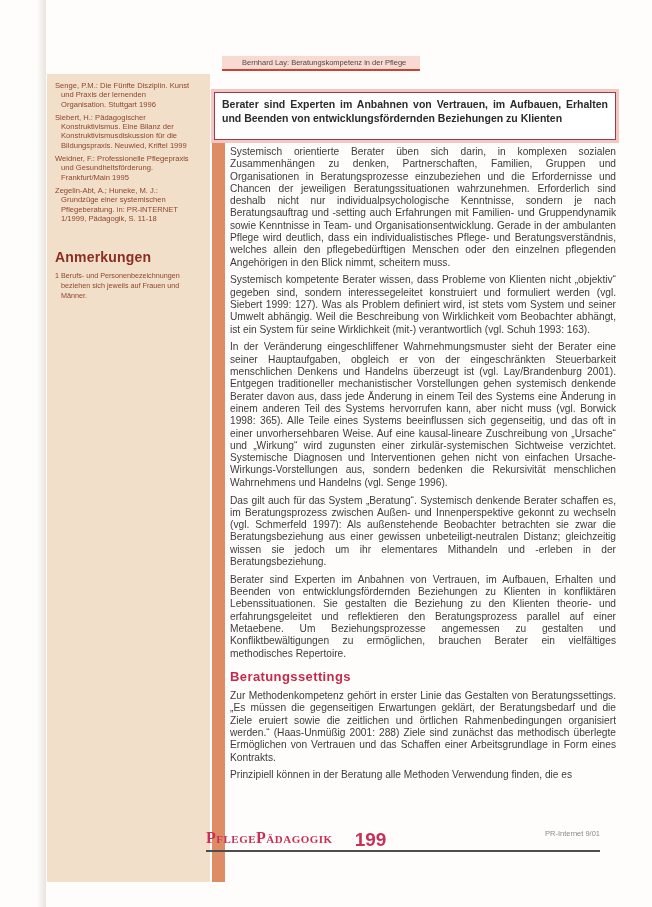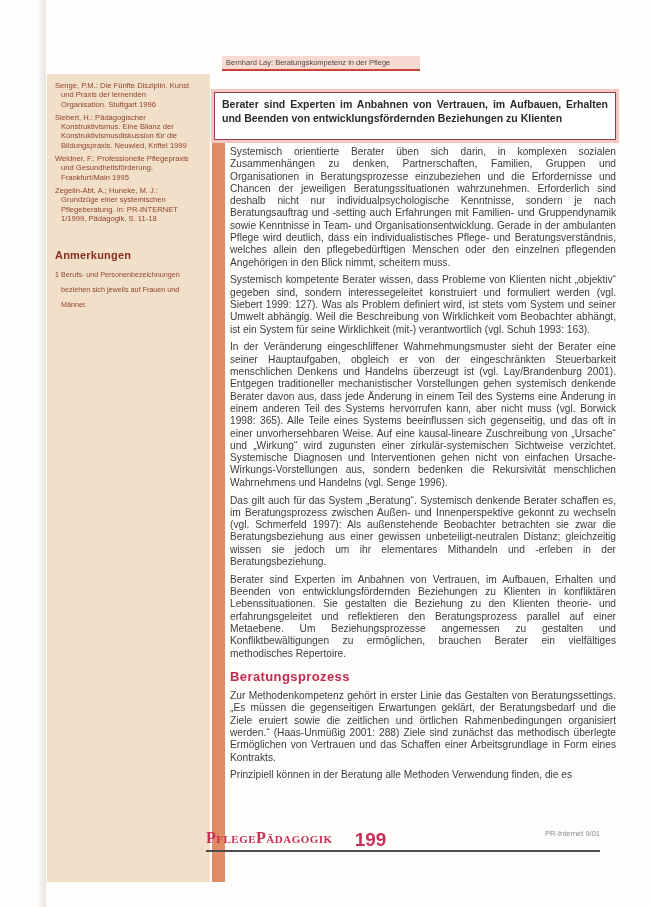--- a/index.html
+++ b/index.html
@@ -9,37 +9,37 @@
   }
   .edge-shadow{
     position:absolute;left:36px;top:0;width:10px;height:907px;
     background:linear-gradient(to right,#ffffff,#e9e4dd);
   }
   
   .running-head{
     position:absolute;left:222px;top:56px;width:198px;height:15px;
     background:#f9dad2;border-bottom:2px solid #c94436;
     font-size:7.5px;line-height:14px;color:#4a4a4a;
-    padding-left:4px;box-sizing:border-box;white-space:nowrap;overflow:hidden;
+    padding-left:20px;box-sizing:border-box;white-space:nowrap;overflow:hidden;
   }
   
   .sidebar{
     position:absolute;left:47px;top:74px;width:163px;height:808px;
     background:#f2dfc9;box-sizing:border-box;padding:7px 18px 12px 8px;
   }
   .ref{
     margin:0 0 4px 0;font-size:7.6px;line-height:9.3px;color:#8e452c;
     text-indent:-6px;padding-left:6px;
   }
   .notes-heading{
-    margin:26px 0 6px 0;font-size:11px;color:#8a2d22;font-weight:bold;
+    margin:26px 0 6px 0;font-size:14px;color:#8a2d22;font-weight:bold;
     letter-spacing:.2px;
   }
   .note{
-    margin:0 0 4px 0;font-size:7.2px;line-height:15px;color:#8e452c;
+    margin:0 0 4px 0;font-size:7.2px;line-height:10px;color:#8e452c;
     text-indent:-6px;padding-left:6px;
   }
   
   .strip{
     position:absolute;left:212px;top:89px;width:13px;height:793px;
     background:#dd8c66;
   }
   
   .quote-box{
     position:absolute;left:214px;top:92px;width:402px;height:48px;
@@ -103,21 +103,21 @@
   <div class="strip"></div>
 
   <div class="quote-box">Berater sind Experten im Anbahnen von Vertrauen, im Aufbauen, Erhalten und Beenden von entwicklungsfördernden Beziehungen zu Klienten</div>
 
   <main class="main">
     <p>Systemisch orientierte Berater üben sich darin, in komplexen sozialen Zusammenhängen zu denken, Partnerschaften, Familien, Gruppen und Organisationen in Beratungsprozesse einzubeziehen und die Erfordernisse und Chancen der jeweiligen Beratungssituationen wahrzunehmen. Erforderlich sind deshalb nicht nur individualpsychologische Kenntnisse, sondern je nach Beratungsauftrag und -setting auch Erfahrungen mit Familien- und Gruppendynamik sowie Kenntnisse in Team- und Organisationsentwicklung. Gerade in der ambulanten Pflege wird deutlich, dass ein individualistisches Pflege- und Beratungsverständnis, welches allein den pflegebedürftigen Menschen oder den einzelnen pflegenden Angehörigen in den Blick nimmt, scheitern muss.</p>
     <p>Systemisch kompetente Berater wissen, dass Probleme von Klienten nicht „objektiv“ gegeben sind, sondern interessegeleitet konstruiert und formuliert werden (vgl. Siebert 1999: 127). Was als Problem definiert wird, ist stets vom System und seiner Umwelt abhängig. Weil die Beschreibung von Wirklichkeit vom Beobachter abhängt, ist ein System für seine Wirklichkeit (mit-) verantwortlich (vgl. Schuh 1993: 163).</p>
     <p>In der Veränderung eingeschliffener Wahrnehmungsmuster sieht der Berater eine seiner Hauptaufgaben, obgleich er von der eingeschränkten Steuerbarkeit menschlichen Denkens und Handelns überzeugt ist (vgl. Lay/Brandenburg 2001). Entgegen traditioneller mechanistischer Vorstellungen gehen systemisch denkende Berater davon aus, dass jede Änderung in einem Teil des Systems eine Änderung in einem anderen Teil des Systems hervorrufen kann, aber nicht muss (vgl. Borwick 1998: 365). Alle Teile eines Systems beeinflussen sich gegenseitig, und das oft in einer unvorhersehbaren Weise. Auf eine kausal-lineare Zuschreibung von „Ursache“ und „Wirkung“ wird zugunsten einer zirkulär-systemischen Sichtweise verzichtet. Systemische Diagnosen und Interventionen gehen nicht von einfachen Ursache-Wirkungs-Vorstellungen aus, sondern bedenken die Rekursivität menschlichen Wahrnehmens und Handelns (vgl. Senge 1996).</p>
     <p>Das gilt auch für das System „Beratung“. Systemisch denkende Berater schaffen es, im Beratungsprozess zwischen Außen- und Innenperspektive gekonnt zu wechseln (vgl. Schmerfeld 1997): Als außenstehende Beobachter betrachten sie zwar die Beratungsbeziehung aus einer gewissen unbeteiligt-neutralen Distanz; gleichzeitig wissen sie jedoch um ihr elementares Mithandeln und -erleben in der Beratungsbeziehung.</p>
     <p>Berater sind Experten im Anbahnen von Vertrauen, im Aufbauen, Erhalten und Beenden von entwicklungsfördernden Beziehungen zu Klienten in konfliktären Lebenssituationen. Sie gestalten die Beziehung zu den Klienten theorie- und erfahrungsgeleitet und reflektieren den Beratungsprozess parallel auf einer Metaebene. Um Beziehungsprozesse angemessen zu gestalten und Konfliktbewältigungen zu ermöglichen, brauchen Berater ein vielfältiges methodisches Repertoire.</p>
-    <h2 class="sec-heading">Beratungsprozess</h2>
+    <h2 class="sec-heading">Beratungssettings</h2>
     <p>Zur Methodenkompetenz gehört in erster Linie das Gestalten von Beratungssettings. „Es müssen die gegenseitigen Erwartungen geklärt, der Beratungsbedarf und die Ziele eruiert sowie die zeitlichen und örtlichen Rahmenbedingungen organisiert werden.“ (Haas-Unmüßig 2001: 288) Ziele sind zunächst das methodisch überlegte Ermöglichen von Vertrauen und das Schaffen einer Arbeitsgrundlage in Form eines Kontrakts.</p>
     <p>Prinzipiell können in der Beratung alle Methoden Verwendung finden, die es</p>
   </main>
 
   <footer class="footer">
     <span class="journal-logo">PflegePädagogik</span>
     <span class="page-number">199</span>
     <span class="issue-label">PR-Internet 9/01</span>
   </footer>
 

